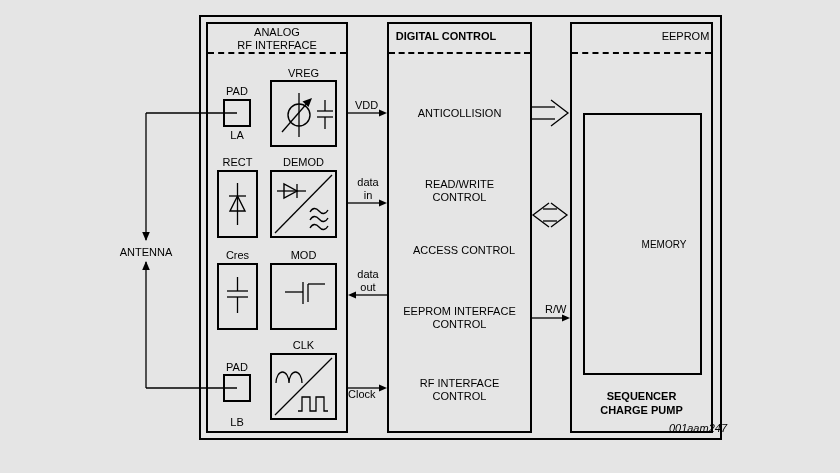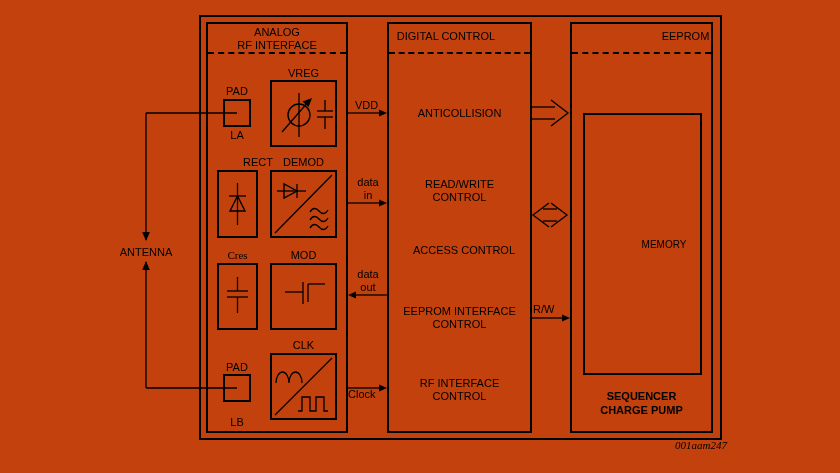--- a/index.html
+++ b/index.html
@@ -1,16 +1,16 @@
 <!DOCTYPE html>
 <html><head>
 <meta charset="utf-8">
 <style>
   html,body{margin:0;padding:0;background:#fff;}
-  .canvas{position:relative;width:840px;height:473px;background:#c2410c;
+  .canvas{position:relative;width:840px;height:473px;background:#e5e5e5;
           font-family:"Liberation Sans",sans-serif;color:#000;overflow:hidden;}
   .box{position:absolute;border:2px solid #000;box-sizing:border-box;background:transparent;}
   .lbl{position:absolute;font-size:11px;line-height:13px;text-align:center;white-space:nowrap;color:#000;}
   .lbl span{display:block;}
   .dash{position:absolute;height:0;border-bottom:2px dashed #000;}
   .overlay{position:absolute;left:0;top:0;width:840px;height:473px;pointer-events:none;z-index:5;}
   .sym{position:absolute;left:0;top:0;width:100%;height:100%;}
   .memorybox{display:flex;align-items:center;justify-content:center;}
   .caption{position:absolute;font-size:11px;font-style:italic;text-align:right;}
   svg line, svg polyline, svg path{stroke:#000;stroke-width:1.3;fill:none;}
@@ -84,21 +84,21 @@
       <circle class="outline" cx="27" cy="33" r="11"></circle>
       <line x1="10" y1="50" x2="37" y2="19"></line>
       <polygon class="head" points="40,16 36.5,25 30.5,19.5"></polygon>
       <line x1="53" y1="18" x2="53" y2="29"></line>
       <line x1="45" y1="29" x2="61" y2="29"></line>
       <line x1="45" y1="35" x2="61" y2="35"></line>
       <line x1="53" y1="35" x2="53" y2="47"></line>
     </svg>
   </div>
 
-  <div class="lbl" style="left:232px;top:156px;width:41px;text-align:right;">RECT</div>
+  <div class="lbl" style="left:217px;top:156px;width:41px;">RECT</div>
   <div class="box" style="left:217px;top:170px;width:41px;height:68px;">
     <svg class="sym" viewBox="0 0 37 64">
       <line x1="18.5" y1="11" x2="18.5" y2="53"></line>
       <line x1="10" y1="24" x2="27" y2="24"></line>
       <polygon class="outline" points="18.5,24 11,39 26,39"></polygon>
     </svg>
   </div>
 
   <div class="lbl" style="left:270px;top:156px;width:67px;">DEMOD</div>
   <div class="box" style="left:270px;top:170px;width:67px;height:68px;">
@@ -106,21 +106,21 @@
       <line x1="3" y1="61" x2="60" y2="3"></line>
       <line x1="5" y1="19" x2="34" y2="19"></line>
       <polygon class="outline" points="12,12 12,26 25,19"></polygon>
       <line x1="25" y1="12" x2="25" y2="26"></line>
       <path d="M38,40 c2.5,-4.5 6,-4.5 9,-1 c3,3.5 6.5,3.5 9,-1"></path>
       <path d="M38,48 c2.5,-4.5 6,-4.5 9,-1 c3,3.5 6.5,3.5 9,-1"></path>
       <path d="M38,56 c2.5,-4.5 6,-4.5 9,-1 c3,3.5 6.5,3.5 9,-1"></path>
     </svg>
   </div>
 
-  <div class="lbl" style="left:217px;top:249px;width:41px;font-family:Liberation Serif, serif;">Cres</div>
+  <div class="lbl" style="left:217px;top:249px;width:41px;">Cres</div>
   <div class="box" style="left:217px;top:263px;width:41px;height:67px;">
     <svg class="sym" viewBox="0 0 37 63">
       <line x1="18.5" y1="12" x2="18.5" y2="26"></line>
       <line x1="8" y1="26" x2="29" y2="26"></line>
       <line x1="8" y1="32" x2="29" y2="32"></line>
       <line x1="18.5" y1="32" x2="18.5" y2="48"></line>
     </svg>
   </div>
 
   <div class="lbl" style="left:270px;top:249px;width:67px;">MOD</div>
@@ -140,21 +140,21 @@
   <div class="lbl" style="left:270px;top:339px;width:67px;">CLK</div>
   <div class="box" style="left:270px;top:353px;width:67px;height:67px;">
     <svg class="sym" viewBox="0 0 63 63">
       <line x1="3" y1="60" x2="60" y2="3"></line>
       <path d="M4,28 a6.5,11 0 0 1 13,0 a6.5,11 0 0 1 13,0"></path>
       <path d="M26,56 h4 v-14 h8 v14 h6 v-14 h8 v14 h4"></path>
     </svg>
   </div>
 
   <div class="box" style="left:387px;top:22px;width:145px;height:411px;"></div>
-  <div class="lbl" style="left:387px;top:30px;width:118px;">DIGITAL CONTROL</div>
+  <div class="lbl" style="left:387px;top:30px;width:118px;font-weight:bold;">DIGITAL CONTROL</div>
   <div class="dash" style="left:389px;top:52px;width:141px;"></div>
 
   <div class="lbl" style="left:389px;top:107px;width:141px;">
     <span>ANTICOLLISION</span>
       <span></span>
   </div>
   <div class="lbl" style="left:389px;top:178px;width:141px;">
     <span>READ/WRITE</span>
       <span>CONTROL</span>
   </div>
@@ -193,17 +193,17 @@
     <span>in</span>
   </div>
 
   <div class="lbl" style="left:351px;top:268px;width:34px;">
     <span>data</span>
     <span>out</span>
   </div>
 
   <div class="lbl" style="left:348px;top:388px;width:16px;">Clock</div>
 
-  <div class="lbl" style="left:533px;top:303px;width:20px;">R/W</div>
-
-  <div class="caption" style="left:640px;top:439px;width:87px;font-family:Liberation Serif, serif;">001aam247</div>
+  <div class="lbl" style="left:533px;top:303px;width:20px;padding-left:12px;">R/W</div>
+
+  <div class="caption" style="left:640px;top:422px;width:87px;">001aam247</div>
 
 </div>
 
 </body></html>

